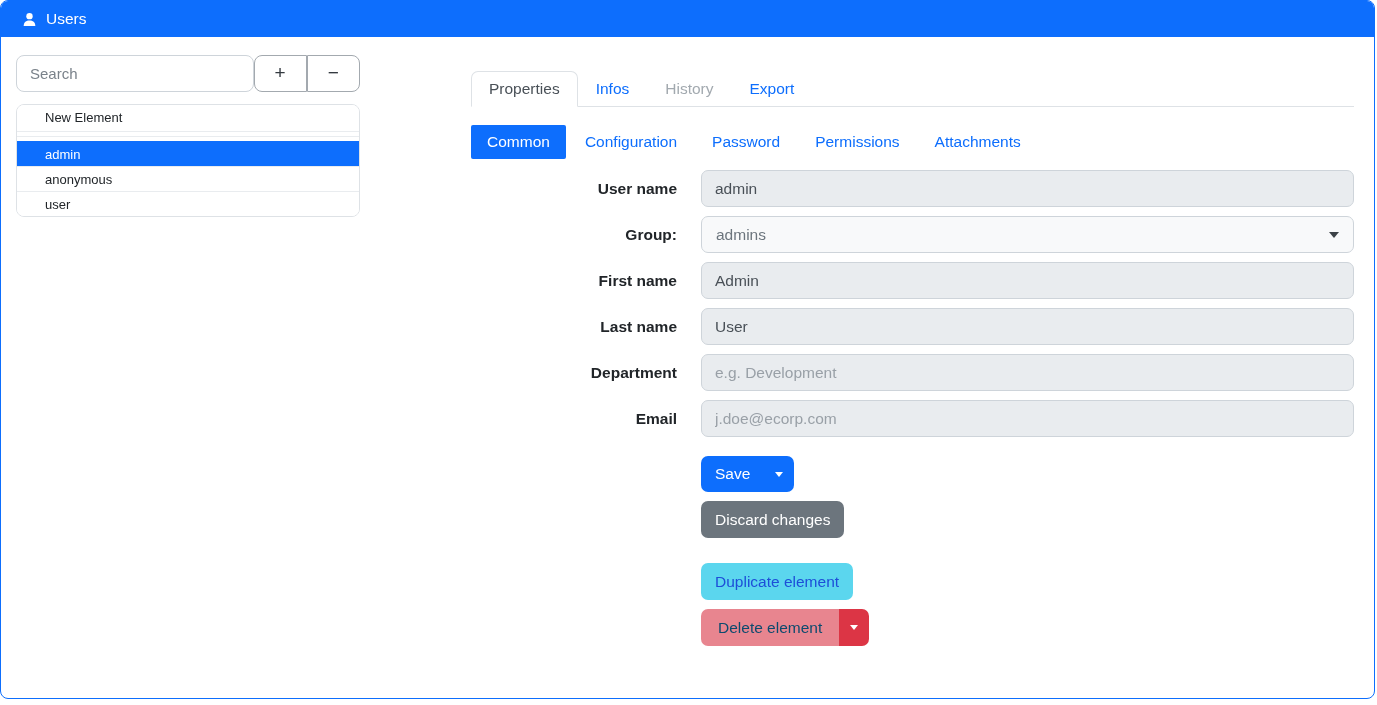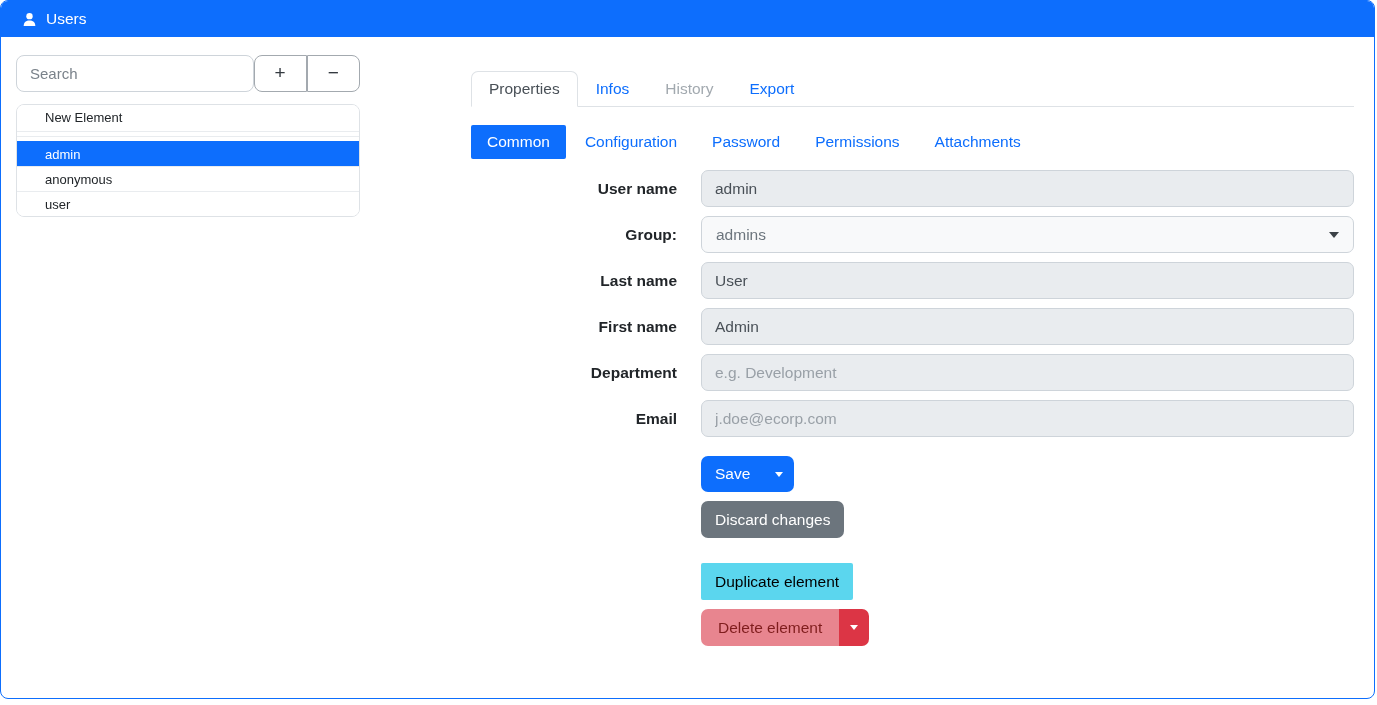--- a/index.html
+++ b/index.html
@@ -70,24 +70,24 @@
 
   .actions { margin-left:230px; }
   .btn { font-family:inherit; font-size:15.5px; border:none; cursor:pointer;
          display:inline-flex; align-items:center; justify-content:center; }
   .save-group { display:inline-flex; margin-top:10px; }
   .btn-save { background:#0d6efd; color:#fff; height:36px; padding:0 14px;
               border-radius:7px 0 0 7px; }
   .btn-save-caret { background:#0d6efd; width:30px; height:36px; border-radius:0 7px 7px 0; }
   .btn-discard { display:flex; width:max-content; background:#6c757d; color:#fff; height:37px;
                  padding:0 14px; border-radius:7px; margin-top:9px; }
-  .btn-duplicate { display:flex; width:max-content; background:#5bd6ee; color:#000000;
-                   height:37px; padding:0 14px; border-radius:2px; margin-top:25px; cursor:default; }
+  .btn-duplicate { display:flex; width:max-content; background:#5bd6ee; color:#1d4ed8;
+                   height:37px; padding:0 14px; border-radius:7px; margin-top:25px; cursor:default; }
   .delete-group { display:inline-flex; margin-top:9px; }
-  .btn-delete { background:#e8858f; color:#7f1d1d; height:37px; padding:0 17px;
+  .btn-delete { background:#e8858f; color:#0c4a6e; height:37px; padding:0 17px;
                 border-radius:7px 0 0 7px; cursor:default; }
   .btn-delete-caret { background:#dc3545; width:30px; height:37px; border-radius:0 7px 7px 0; }
 </style>
 </head>
 <body>
 
 <div class="app-card">
 
   <div class="app-header">
     <svg class="person-icon" viewBox="0 0 16 16">
@@ -141,27 +141,27 @@
 
       <div class="form-row">
         <div class="form-label">Group:</div>
         <div class="form-select">
           <span>admins</span>
           <span class="caret-dark"></span>
         </div>
       </div>
 
       <div class="form-row">
-        <div class="form-label">Last name</div>
-        <input class="form-control" type="text" disabled="" value="User" style="">
+        <div class="form-label">First name</div>
+        <input class="form-control" type="text" disabled="" value="Admin" style="">
       </div>
 
       <div class="form-row">
-        <div class="form-label">First name</div>
-        <input class="form-control" type="text" disabled="" value="Admin" style="">
+        <div class="form-label">Last name</div>
+        <input class="form-control" type="text" disabled="" value="User" style="">
       </div>
 
       <div class="form-row">
         <div class="form-label">Department</div>
         <input class="form-control" type="text" disabled="" placeholder="e.g. Development" style="">
       </div>
 
       <div class="form-row">
         <div class="form-label">Email</div>
         <input class="form-control" type="text" disabled="" placeholder="j.doe@ecorp.com" style="">

